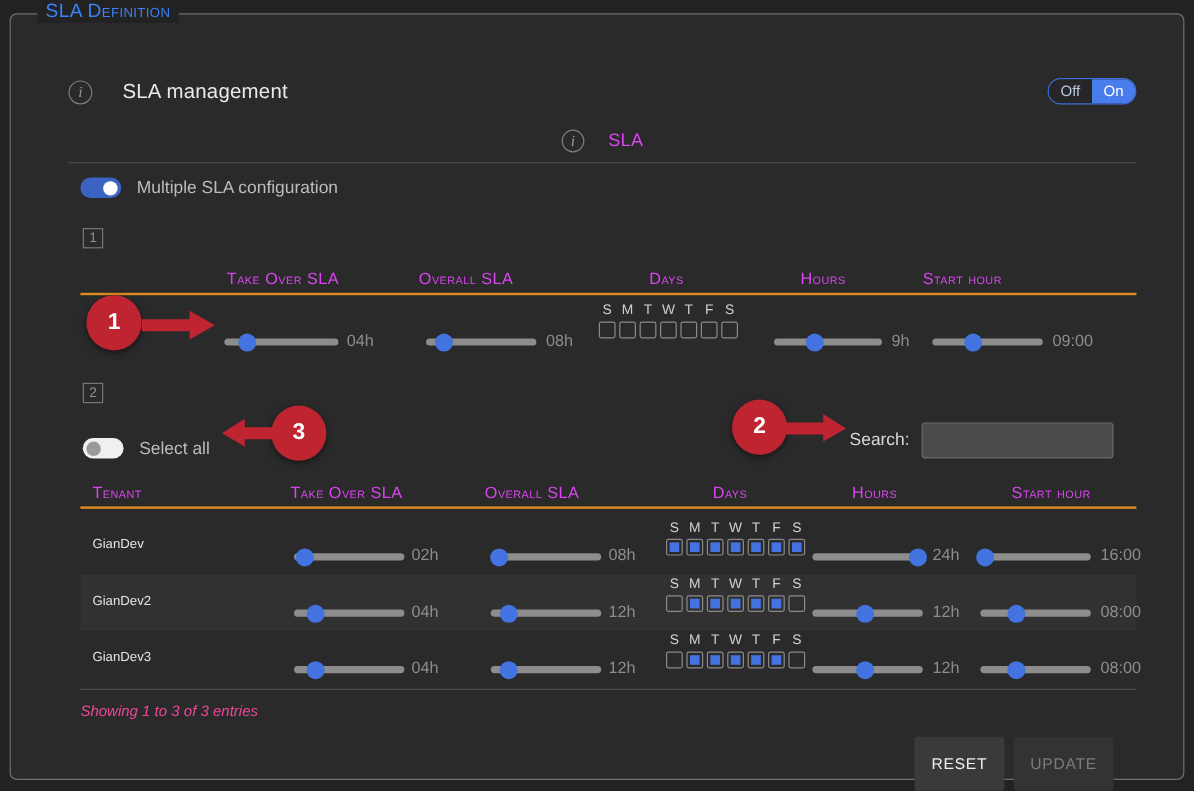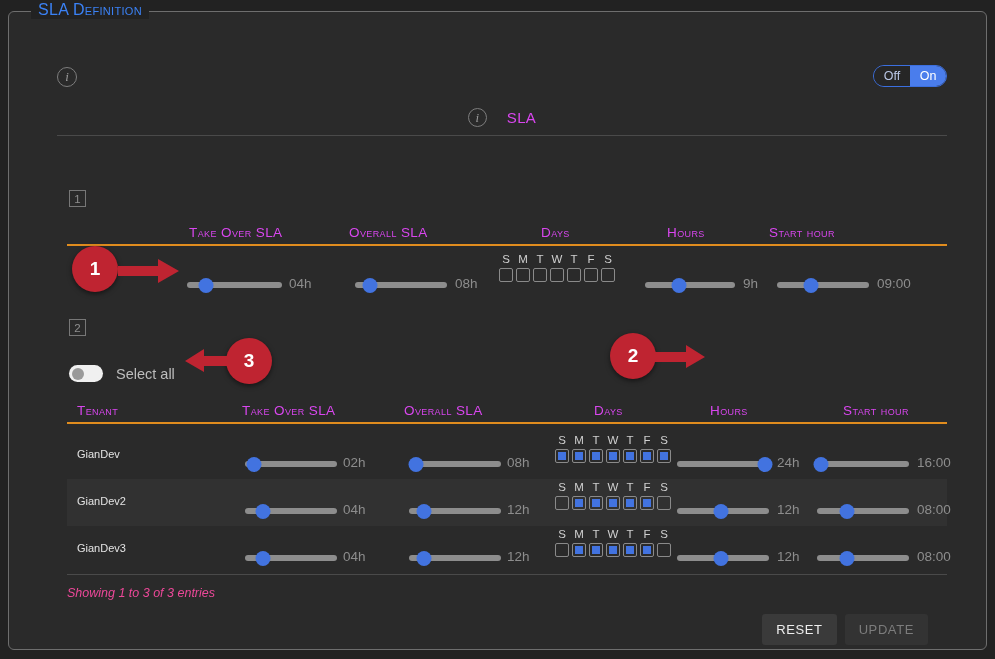--- a/index.html
+++ b/index.html
@@ -199,21 +199,21 @@
     position: absolute; left: 58px; top: 574px;
     color: #ec4899; font-size: 12.5px; font-style: italic;
   }
 
   
   .footer {
     position: absolute; right: 58px; top: 602px;
     display: flex; gap: 8px;
   }
   .btn {
-    height: 31px; min-width: 60px; padding: 0 14px;
+    height: 45px; min-width: 60px; padding: 0 14px;
     background: #3a3a3a; border: none; border-radius: 3px;
     font-family: "Liberation Sans", sans-serif;
     font-size: 13px; letter-spacing: .6px;
     display: flex; align-items: center; justify-content: center;
     cursor: pointer;
   }
   .btn.primary  { color: #eeeeee; }
   .btn.disabled { color: #7c7c7c; background: #333333; cursor: default; }
 
   
@@ -228,31 +228,38 @@
   .anno .arrow { position: absolute; }
 </style>
 </head>
 <body>
 
 <div class="panel">
   <div class="panel-legend">SLA Definition</div>
 
   <div class="hdr">
     <div class="info-circle">i</div>
+    <div class="hdr-title">SLA management</div>
     <div class="onoff">
       <span class="off">Off</span>
       <span class="on">On</span>
     </div>
   </div>
 
   <div class="tabrow">
     <div class="info-circle">i</div>
     <div class="tab-label">SLA</div>
   </div>
 
+  <div class="multi-row">
+    <div class="switch on">
+        <span class="knob"></span>
+      </div>
+    <div class="lbl">Multiple SLA configuration</div>
+  </div>
 
   <div class="step" id="step1">
     <div class="step-num">1</div>
   </div>
 
   <div class="colhdr" id="cfg-hdr" style="left:58px; top:206px; width:880px;">
     <div class="ch" style="left:122px">Take Over SLA</div>
     <div class="ch" style="left:282px">Overall SLA</div>
     <div class="ch" style="left:474px">Days</div>
     <div class="ch" style="left:600px">Hours</div>
@@ -322,20 +329,24 @@
 
   <div class="step" id="step2">
     <div class="step-num">2</div>
   </div>
 
   <div class="selectall">
     <div class="switch off">
         <span class="knob"></span>
       </div>
     <div class="lbl">Select all</div>
+  </div>
+  <div class="searchbox">
+    <div class="lbl">Search:</div>
+    <input type="text" value="" style="">
   </div>
 
   <div class="colhdr" id="tbl-hdr" style="left:58px; top:384px; width:880px;">
     <div class="ch" style="left:10px">Tenant</div>
     <div class="ch" style="left:175px">Take Over SLA</div>
     <div class="ch" style="left:337px">Overall SLA</div>
     <div class="ch" style="left:527px">Days</div>
     <div class="ch" style="left:643px">Hours</div>
     <div class="ch" style="left:776px">Start hour</div>
   </div>

